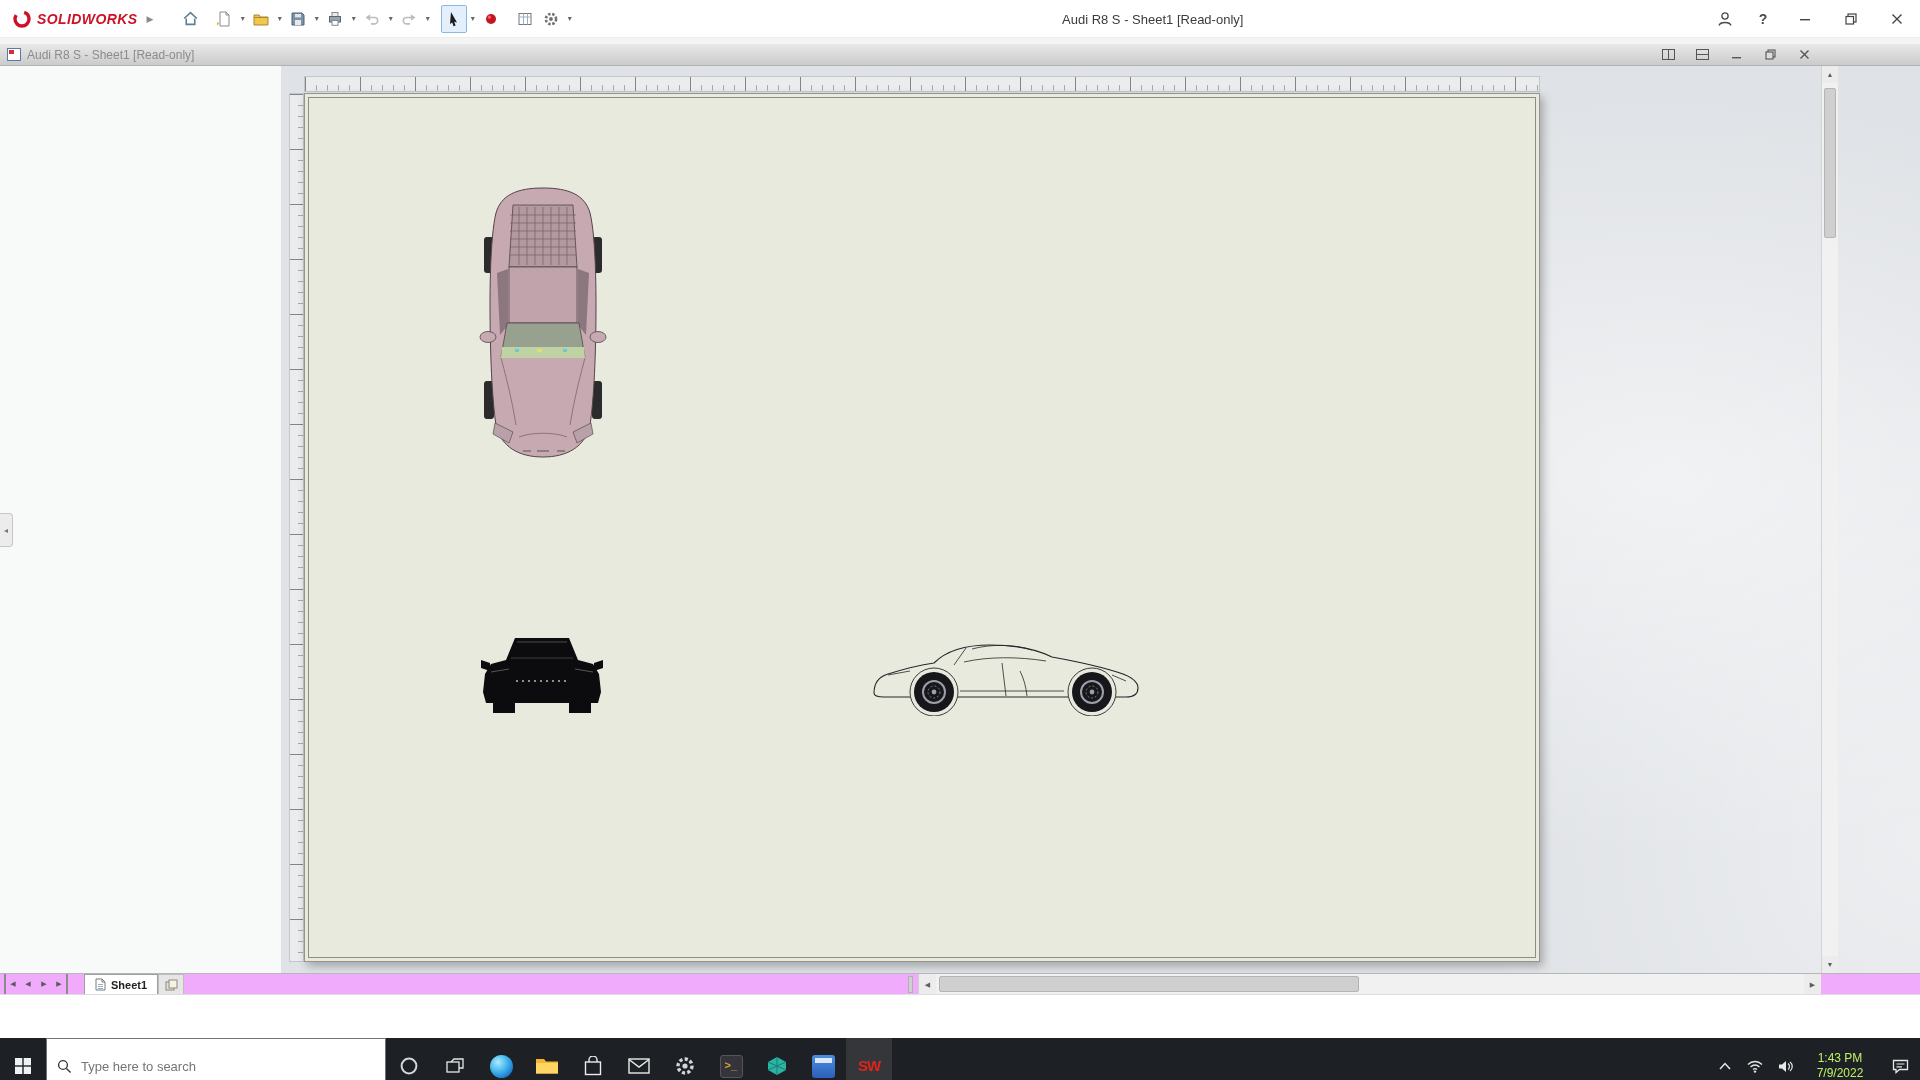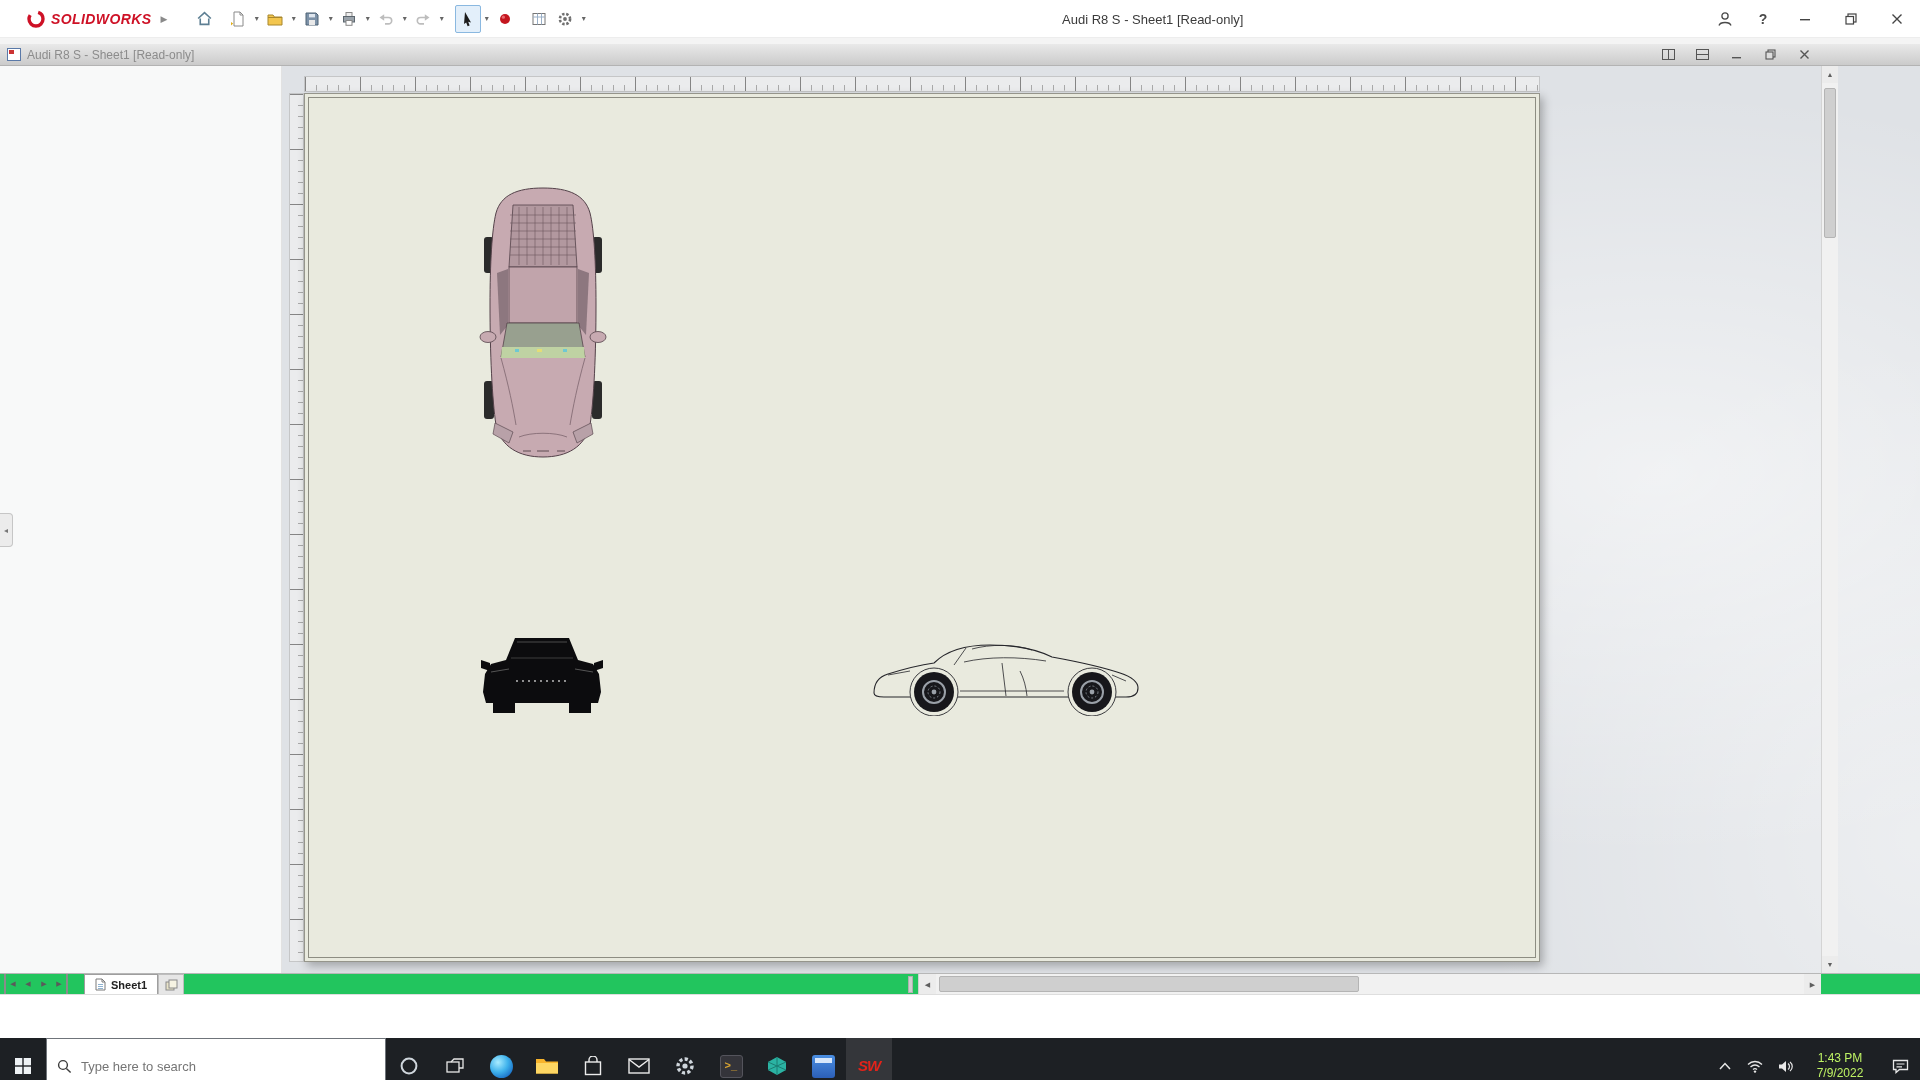--- a/index.html
+++ b/index.html
@@ -3,21 +3,21 @@
 <meta charset="utf-8">
 <style>
   *{margin:0;padding:0;box-sizing:border-box}
   html,body{background:#2a2a2a}
   .screen{position:relative;width:1920px;height:1080px;background:#fff;overflow:hidden;
           font-family:"Liberation Sans",sans-serif;}
 
   
   .titlebar{position:absolute;left:0;top:0;width:100%;height:38px;background:#fff;
             display:flex;align-items:center;border-bottom:1px solid #ededed}
-  .brand{display:flex;align-items:center;gap:5px;padding-left:26px}
+  .brand{display:flex;align-items:center;gap:5px;padding-left:12px}
   .brand-text{color:#ce1126;font-weight:bold;font-style:italic;font-size:14px;letter-spacing:.4px}
   .brand-arrow{color:#8a8a8a;font-size:9px;margin-left:4px}
   .qat{display:flex;align-items:center;margin-left:24px}
   .tool-btn{height:28px;min-width:26px;display:flex;align-items:center;justify-content:center;
             border:1px solid transparent;border-radius:2px;padding:0 3px}
   .tool-btn.active{border-color:#8ab8e0;background:#e3effa}
   .drop{width:11px;color:#666;font-size:8px;display:flex;justify-content:center;height:28px;align-items:center}
   .gap{width:8px}
   .app-title{position:absolute;left:1062px;top:0;height:38px;display:flex;align-items:center;
              font-size:13px;color:#3b3b3b;white-space:nowrap}
@@ -81,21 +81,21 @@
   
   .vscroll{position:absolute;left:1821px;top:66px;width:17px;height:907px;background:#f1f1f1;
            border-left:1px solid #d4d4d4;z-index:6}
   .vscroll .arr{position:absolute;left:0;width:100%;height:17px;display:flex;align-items:center;
                 justify-content:center;font-size:7px;color:#5f5f5f;background:#ececec}
   .vscroll .arr.up{top:0}.vscroll .arr.down{bottom:0}
   .vscroll .thumb{position:absolute;left:2px;top:22px;width:12px;height:150px;background:#cfcfcf;
                   border:1px solid #b4b4b4;border-radius:2px}
 
   
-  .tabsbar{position:absolute;left:0;top:973px;width:100%;height:21px;background:#22c55e;
+  .tabsbar{position:absolute;left:0;top:973px;width:100%;height:21px;background:#f0abfc;
            border-top:1px solid #b7b7b7;display:flex;align-items:stretch}
   .nav-btn{width:16px;display:flex;align-items:center;justify-content:center;font-size:7px;color:#5a5a5a}
   .nav-btn.bar-l{border-left:2px solid #8b8b8b;margin-left:4px}
   .nav-btn.bar-r{border-right:2px solid #8b8b8b;margin-right:2px}
   .sheet-tab{margin-left:14px;padding:0 10px;display:flex;align-items:center;gap:5px;background:#fff;
              border:1px solid #9e9e9e;border-bottom:none}
   .sheet-tab-label{font-size:11px;font-weight:bold;color:#222}
   .ghost-tab{width:26px;display:flex;align-items:center;justify-content:center;background:#e6e6e6;
              border:1px solid #bdbdbd;border-bottom:none}
   .tab-splitter{position:absolute;left:908px;top:2px;width:5px;height:17px;background:#cfcfcf;
@@ -113,21 +113,21 @@
   
   .taskbar{position:absolute;left:0;top:1038px;width:100%;height:56px;background:#1d2024;
            display:flex;align-items:stretch;z-index:10}
   .task-btn{width:46px;display:flex;align-items:center;justify-content:center}
   .search-box{width:340px;background:#fff;border:1px solid #6f747a;display:flex;align-items:center;
               padding:0 10px;gap:9px}
   .search-box input{border:none;outline:none;flex:1;font-size:13px;color:#222;background:transparent;
                     font-family:"Liberation Sans",sans-serif}
   .app-cell{width:46px;display:flex;align-items:center;justify-content:center;position:relative}
   .sw-cell{background:rgba(255,255,255,.10);border-bottom:2px solid #76b9ed}
-  .sw-mark{color:#e2231a;font-weight:bold;font-style:italic;font-size:15px;letter-spacing:-1px}
+  .sw-mark{color:#e2231a;font-weight:bold;font-size:15px;letter-spacing:-1px}
   .sw-year{position:absolute;right:4px;bottom:3px;font-size:7px;color:#fff}
   .tile{width:23px;height:23px;border-radius:3px}
   .edge-ball{width:23px;height:23px;border-radius:50%;
     background:radial-gradient(circle at 35% 32%,#a9ecff,#3fb2ec 45%,#1c73c9 78%,#134f92)}
   .tray{margin-left:auto;display:flex;align-items:stretch}
   .tray-btn{width:30px;display:flex;align-items:center;justify-content:center}
   .clock{width:80px;display:flex;flex-direction:column;align-items:center;justify-content:center;
          color:#bef264;font-size:12px;line-height:1.25}
 </style>
 </head>

